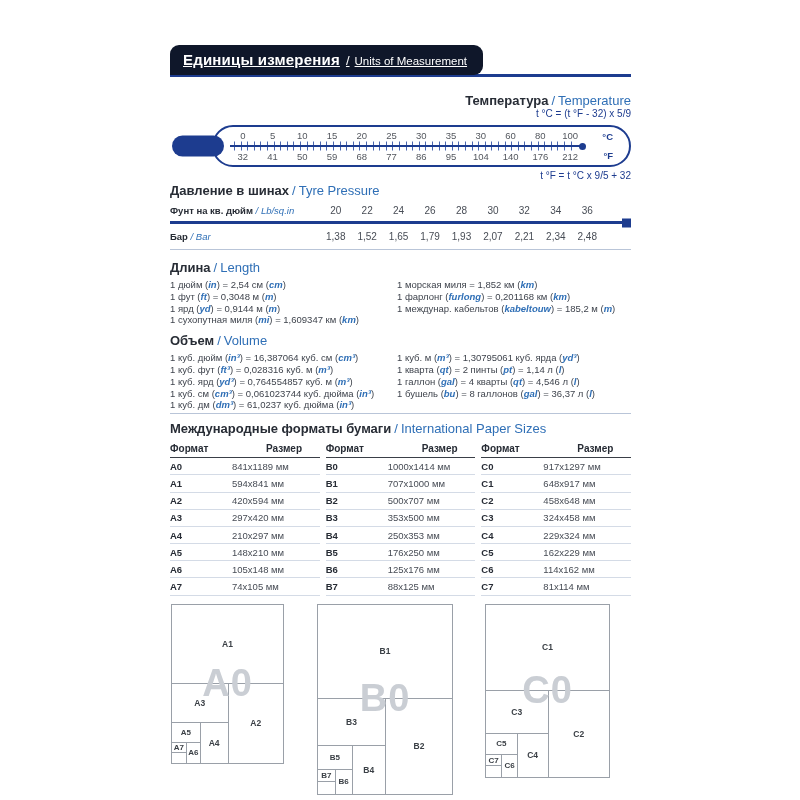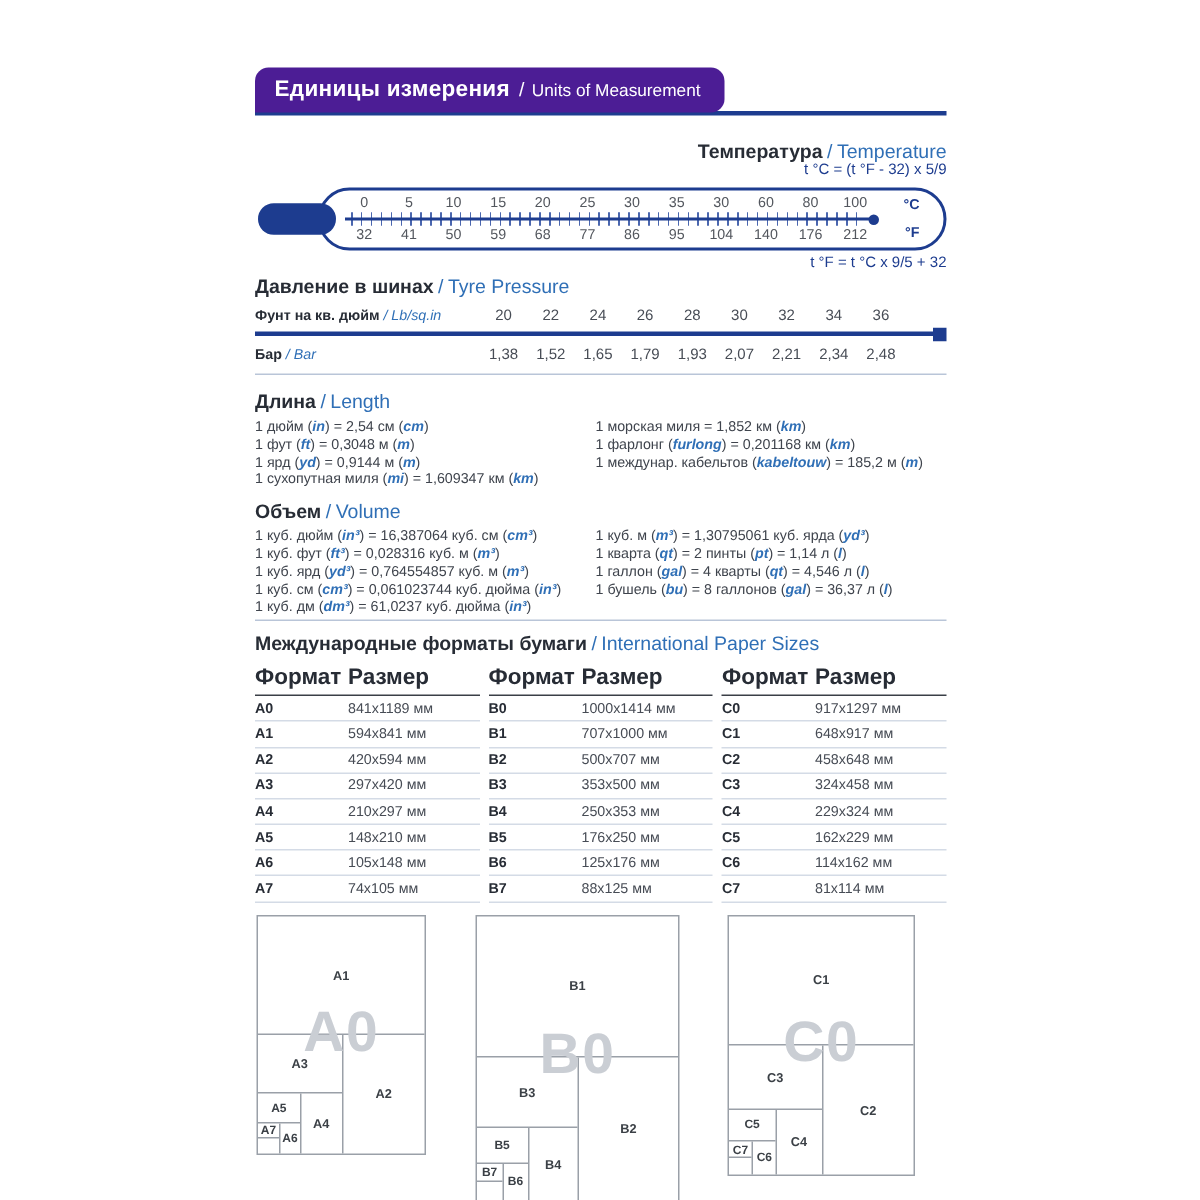--- a/index.html
+++ b/index.html
@@ -2,22 +2,22 @@
 <html><head>
 <meta charset="utf-8">
 <style>
   * { margin:0; padding:0; box-sizing:border-box; }
   html,body { width:800px; height:800px; background:#ffffff; font-family:"Liberation Sans", sans-serif; }
   .page { position:relative; width:800px; height:800px; background:#fff; overflow:hidden; }
   .content { position:absolute; left:170px; top:45px; width:461px; }
 
   
   .header-bar { border-bottom:3px solid #1d3c8f; }
-  .header-tab { display:inline-block; background:#4c1d95; color:#fff; padding:6px 16px 6px 13px;
-                border-radius:9px 9px 9px 0; margin-bottom:-1px; }
+  .header-tab { display:inline-block; background:#0f172a; color:#fff; padding:6px 16px 6px 13px;
+                border-radius:9px 9px 9px 0; margin-bottom:-1px;text-decoration:underline; }
   .header-tab .ru { font-size:15px; font-weight:bold; letter-spacing:.2px; }
   .header-tab .slash { font-size:13px; margin:0 5px 0 6px; font-weight:400; }
   .header-tab .en { font-size:11.5px; font-weight:500; }
 
   
   .sec-h { font-size:13px; }
   .sec-h .ru { color:#272c35; font-weight:bold; }
   .sec-h .slash { color:#2f6fb6; margin:0 3px; font-weight:500; }
   .sec-h .en { color:#2f6fb6; font-weight:500; }
   .row-split { display:flex; justify-content:space-between; align-items:flex-end;flex-direction:column; }
@@ -53,22 +53,22 @@
   .thin-rule { border-top:1px solid #b9c5d8; }
 
   
   .conv-cols { display:grid; grid-template-columns:227px 1fr; margin-top:4px; }
   .conv-cols .line { font-size:9.5px; color:#3f444d; line-height:11.8px; white-space:nowrap; }
   .unit { color:#2f6fb6; font-weight:bold; font-style:italic; }
 
   
   .ptables { display:flex; gap:6px; margin-top:7px; }
   .ptable { flex:1; }
-  .ptable .thead { display:flex; font-size:15px; font-weight:bold; color:#272c35;
-                   border-bottom:1.5px solid #3a3f47; padding-bottom:3px; }
+  .ptable .thead { display:flex; font-size:10px; font-weight:bold; color:#272c35;
+                   border-bottom:1.5px solid #3a3f47; padding-bottom:3px;gap:34px; }
   .ptable .thead .c1 { width:62px; } .ptable .thead .c2 { flex:1; }
   .ptable .trow { display:flex; font-size:9.5px; border-bottom:1px solid #d4dbe6; padding:2.6px 0; }
   .ptable .trow .c1 { width:62px; font-weight:bold; color:#272c35; }
   .ptable .trow .c2 { flex:1; color:#474c55; }
 
   
   .diagrams { position:relative; height:198px; margin-top:8px; }
   .diagram { position:absolute; top:0; border:1px solid #9aa0a8; background:#fff; }
   .diag-a { left:1px;  width:113px; height:160px; }
   .diag-b { left:147px; width:136px; height:191px; }

